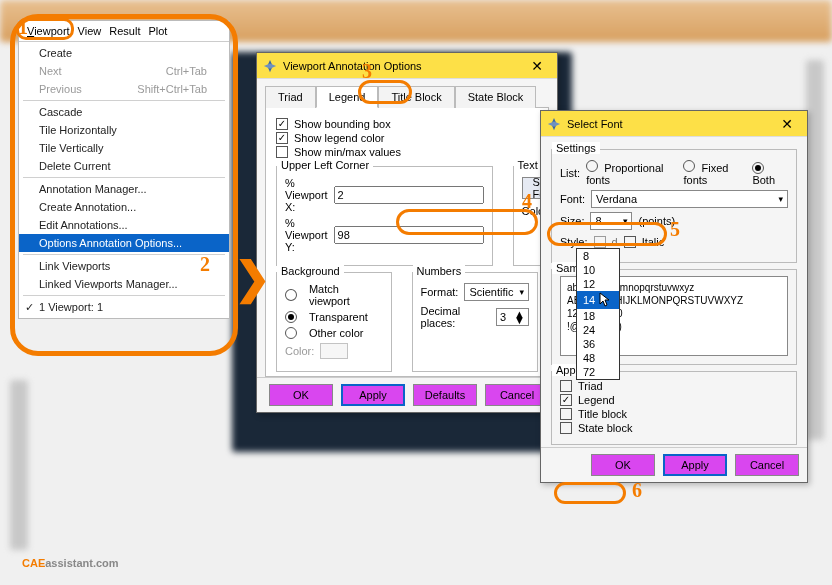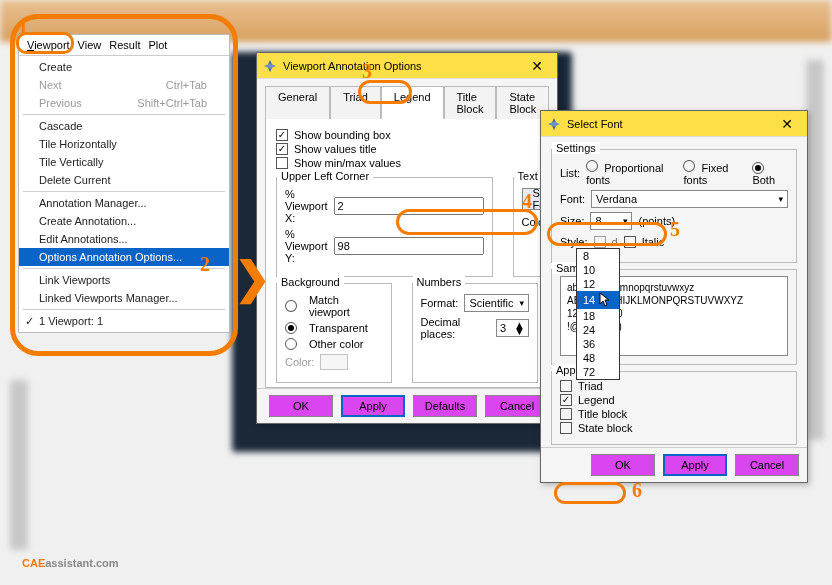--- a/index.html
+++ b/index.html
@@ -16,21 +16,21 @@
   .titlebar { height:26px; display:flex; align-items:center; padding:0 6px; background:#fde047; border-bottom:1px solid #ddd; }
   .titlebar .icon { width:14px; height:14px; margin-right:6px; display:flex; align-items:center; justify-content:center;}
   .titlebar .icon svg { width:14px; height:14px; }
   .titlebar .t { flex:1; }
   .titlebar .x { width:28px; text-align:center; font-size:14px; }
   .btnrow { padding:6px 8px; border-top:1px solid #ccc; display:flex; gap:8px; justify-content:flex-end;}
   .btn { min-width:64px; height:22px; border:1px solid #888; background:#d946ef; display:flex; align-items:center; justify-content:center; padding:0 10px;}
   .btn.primary { border:2px solid #0a64c8; }
 
   
-  .menuwrap { position:absolute; left:18px; top:34px; width:212px; background:#fff; border:1px solid #bbb; z-index:200;}
+  .menuwrap { position:absolute; left:18px; top:20px; width:212px; background:#fff; border:1px solid #bbb; z-index:200;}
   .menubar { display:flex; gap:8px; padding:4px 8px; border-bottom:1px solid #ccc;}
   .menubar span u { text-decoration:underline; }
   .menu-list { padding:2px 0;}
   .menu-item { display:flex; justify-content:space-between; padding:3px 22px 3px 20px; color:#222;}
   .menu-item.disabled { color:#9a9a9a; }
   .menu-item.selected { background:#0a64c8; color:#fff;}
   .menu-sep { height:1px; background:#d0d0d0; margin:2px 4px; }
 
   
   .tabs { display:flex; padding:6px 8px 0; gap:0;}
@@ -140,34 +140,33 @@
     <span class="icon">
       <svg viewBox="0 0 16 16">
           <polygon points="8,1 11,8 8,15 5,8" fill="#3b66a0"></polygon>
           <polygon points="1,8 8,5 15,8 8,11" fill="#6d90c0"></polygon>
         </svg>
     </span>
     <span class="t">Viewport Annotation Options</span>
     <span class="x">✕</span>
   </div>
   <div class="tabs">
-    <div class="tab">General</div>
     <div class="tab">Triad</div>
     <div class="tab active">Legend</div>
     <div class="tab">Title Block</div>
     <div class="tab">State Block</div>
   </div>
   <div class="tabbody">
     <div class="chk">
         <span class="box">✓</span>
         <span>Show bounding box</span>
       </div>
     <div class="chk">
         <span class="box">✓</span>
-        <span>Show values title</span>
+        <span>Show legend color</span>
       </div>
     <div class="chk">
         <span class="box"></span>
         <span>Show min/max values</span>
       </div>
 
     <div class="twocol">
       <div class="group">
         <span class="glegend">Upper Left Corner</span>
         <div class="row">

